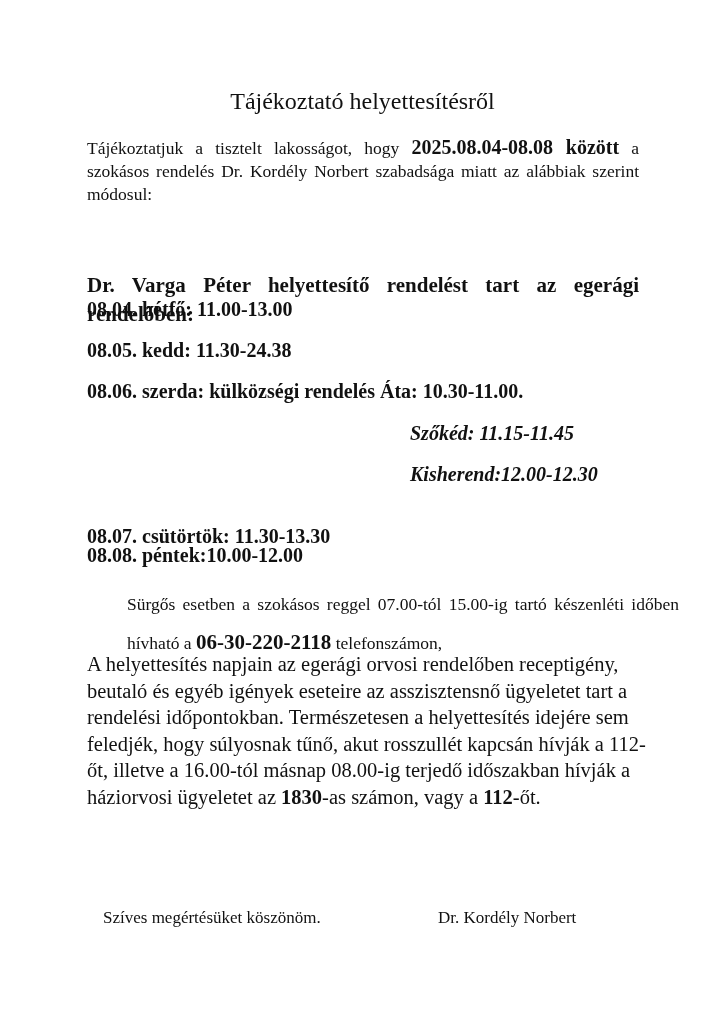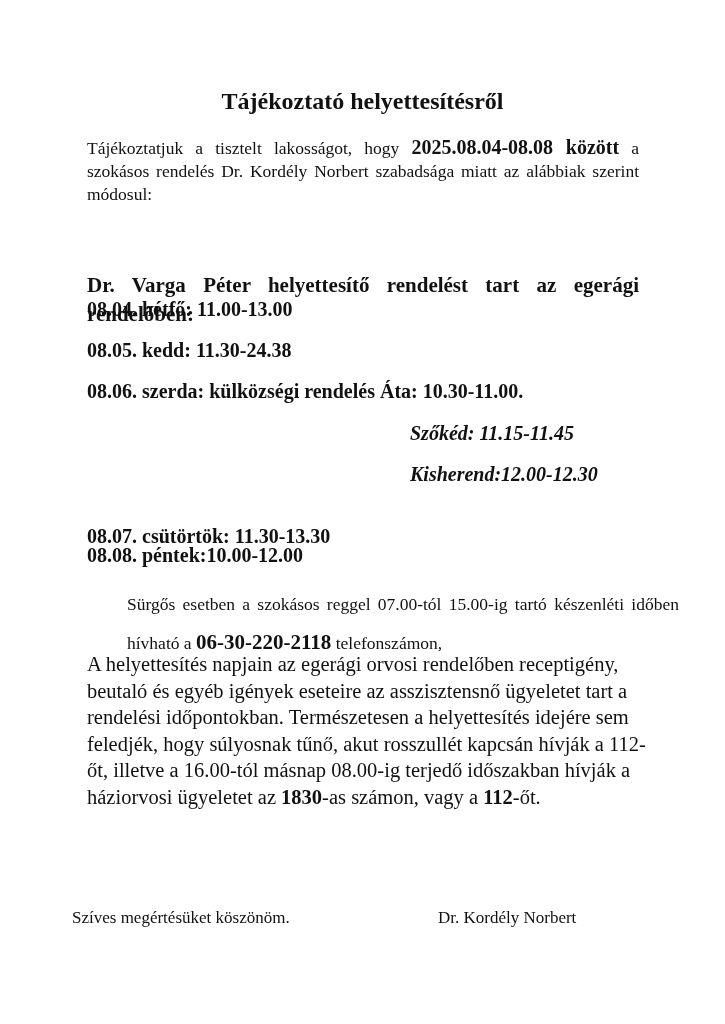--- a/index.html
+++ b/index.html
@@ -1,29 +1,29 @@
 <!DOCTYPE html>
 <html><head>
   <meta charset="utf-8">
   <style>
     html, body { margin: 0; padding: 0; background: #ffffff; }
     body { width: 725px; height: 1024px; position: relative; overflow: hidden;
            font-family: "Liberation Serif", "DejaVu Serif", serif; color: #111111; }
     .page { position: absolute; left: 0; top: 0; width: 725px; height: 1024px; background: #fff; }
     .abs { position: absolute; white-space: nowrap; }
-    .title { left: 0; width: 725px; text-align: center; top: 88px; font-size: 24px; font-weight: bold; }
+    .title { left: 0; width: 725px; text-align: center; top: 88px; font-size: 24px; font-weight: normal; }
     .p1 { left: 87px; width: 552px; top: 136px; font-size: 17.5px; line-height: 23px; text-align: justify; text-align-last: left; white-space: normal; }
     .p1 b { font-size: 20px; }
     .h2 { left: 87px; width: 552px; top: 227px; font-size: 21px; font-weight: bold; line-height: 29px; text-align: justify; text-align-last: left; white-space: normal; margin-top: 44px; }
     .item { font-size: 20px; font-weight: bold; left: 87px; }
     .indent { left: 410px; font-style: italic; }
     .p2 { left: 87px; width: 552px; top: 585px; font-size: 17.5px; line-height: 38px; text-align: justify; text-align-last: left; white-space: normal; margin-left: 40px; }
     .p2 b { font-size: 21px; }
     .p3 { left: 87px; width: 560px; top: 651px; font-size: 20.5px; line-height: 26.5px; white-space: normal; }
-    .sig-left { left: 72px; top: 908px; font-size: 17px; }
+    .sig-left { left: 103px; top: 908px; font-size: 17px; }
     .sig-right { left: 438px; top: 908px; font-size: 17px; }
   </style>
 </head>
 <body>
 
 <div class="page">
   <div class="abs title">Tájékoztató helyettesítésről</div>
 
   <div class="abs p1">
     <span>Tájékoztatjuk a tisztelt lakosságot, hogy </span><b>2025.08.04-08.08 között</b><span> a szokásos rendelés Dr. Kordély Norbert szabadsága miatt az alábbiak szerint módosul:</span>

